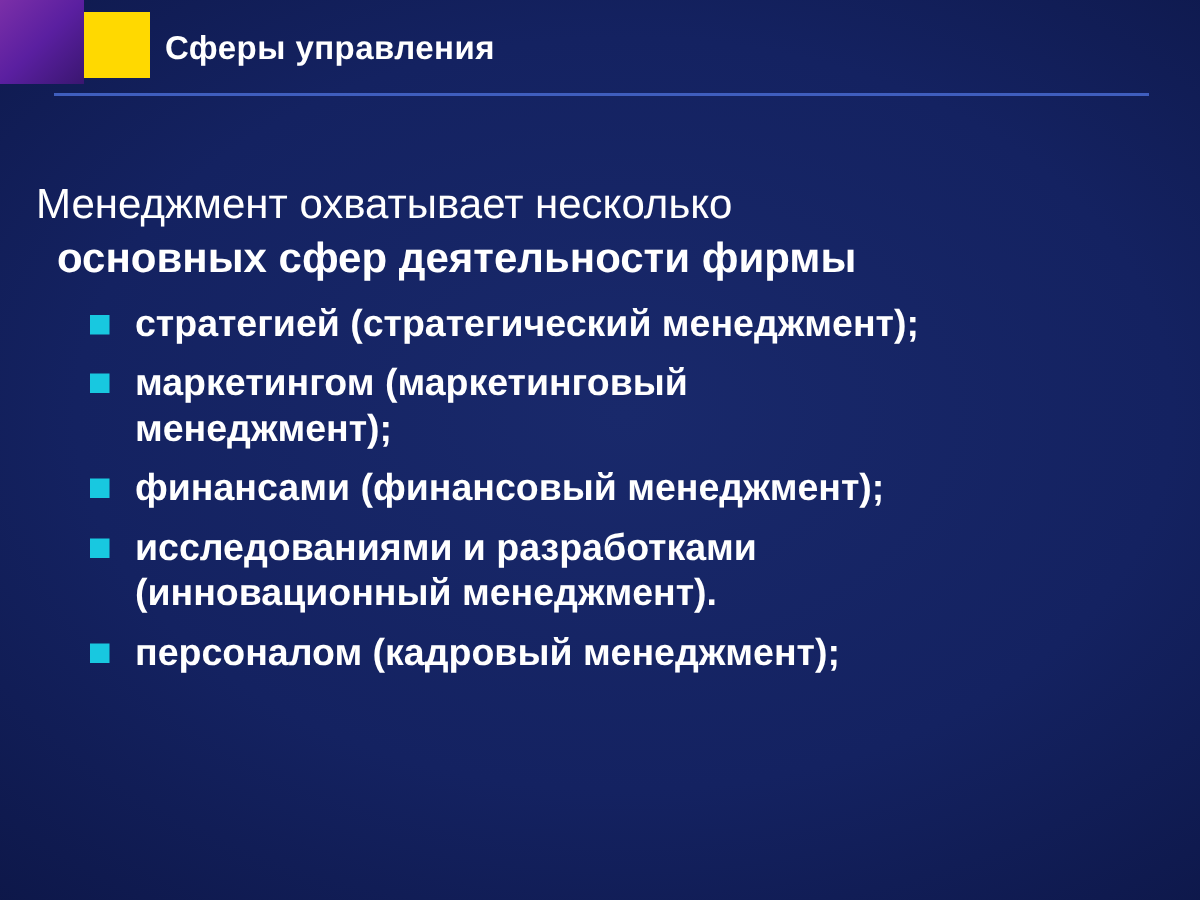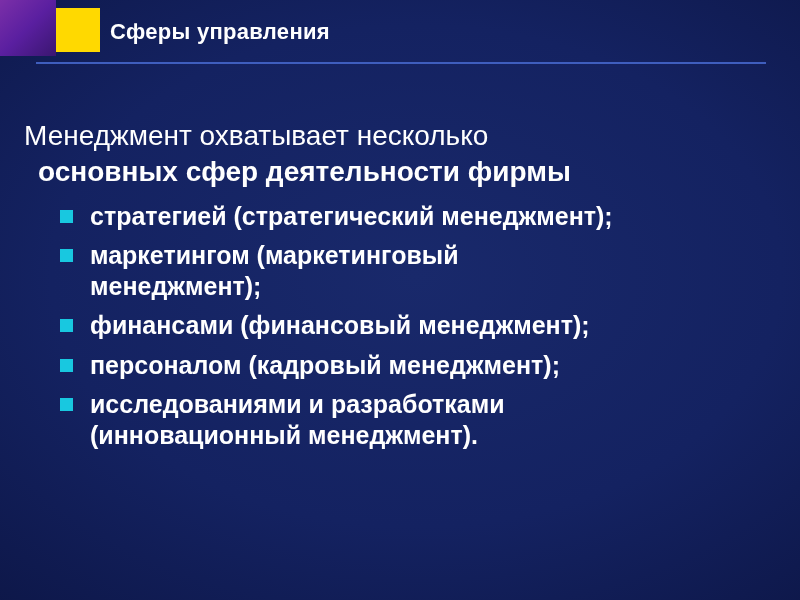--- a/index.html
+++ b/index.html
@@ -140,22 +140,22 @@
       <li>
         <span class="marker"></span>
         <span class="bt">маркетингом (</span><span class="rest">маркетинговый менеджмент);</span>
       </li>
       <li>
         <span class="marker"></span>
         <span class="bt">финансами</span><span class="rest"> (финансовый менеджмент);</span>
       </li>
       <li>
         <span class="marker"></span>
-        <span class="bt">персоналом</span><span class="rest">  (кадровый менеджмент);</span>
+        <span class="bt">исследованиями и разработками</span><span class="rest"> (инновационный менеджмент).</span>
       </li>
       <li>
         <span class="marker"></span>
-        <span class="bt">исследованиями и разработками</span><span class="rest"> (инновационный менеджмент).</span>
+        <span class="bt">персоналом</span><span class="rest">  (кадровый менеджмент);</span>
       </li>
     </ul>
 
   </div>
 </div>
 
 </body></html>

